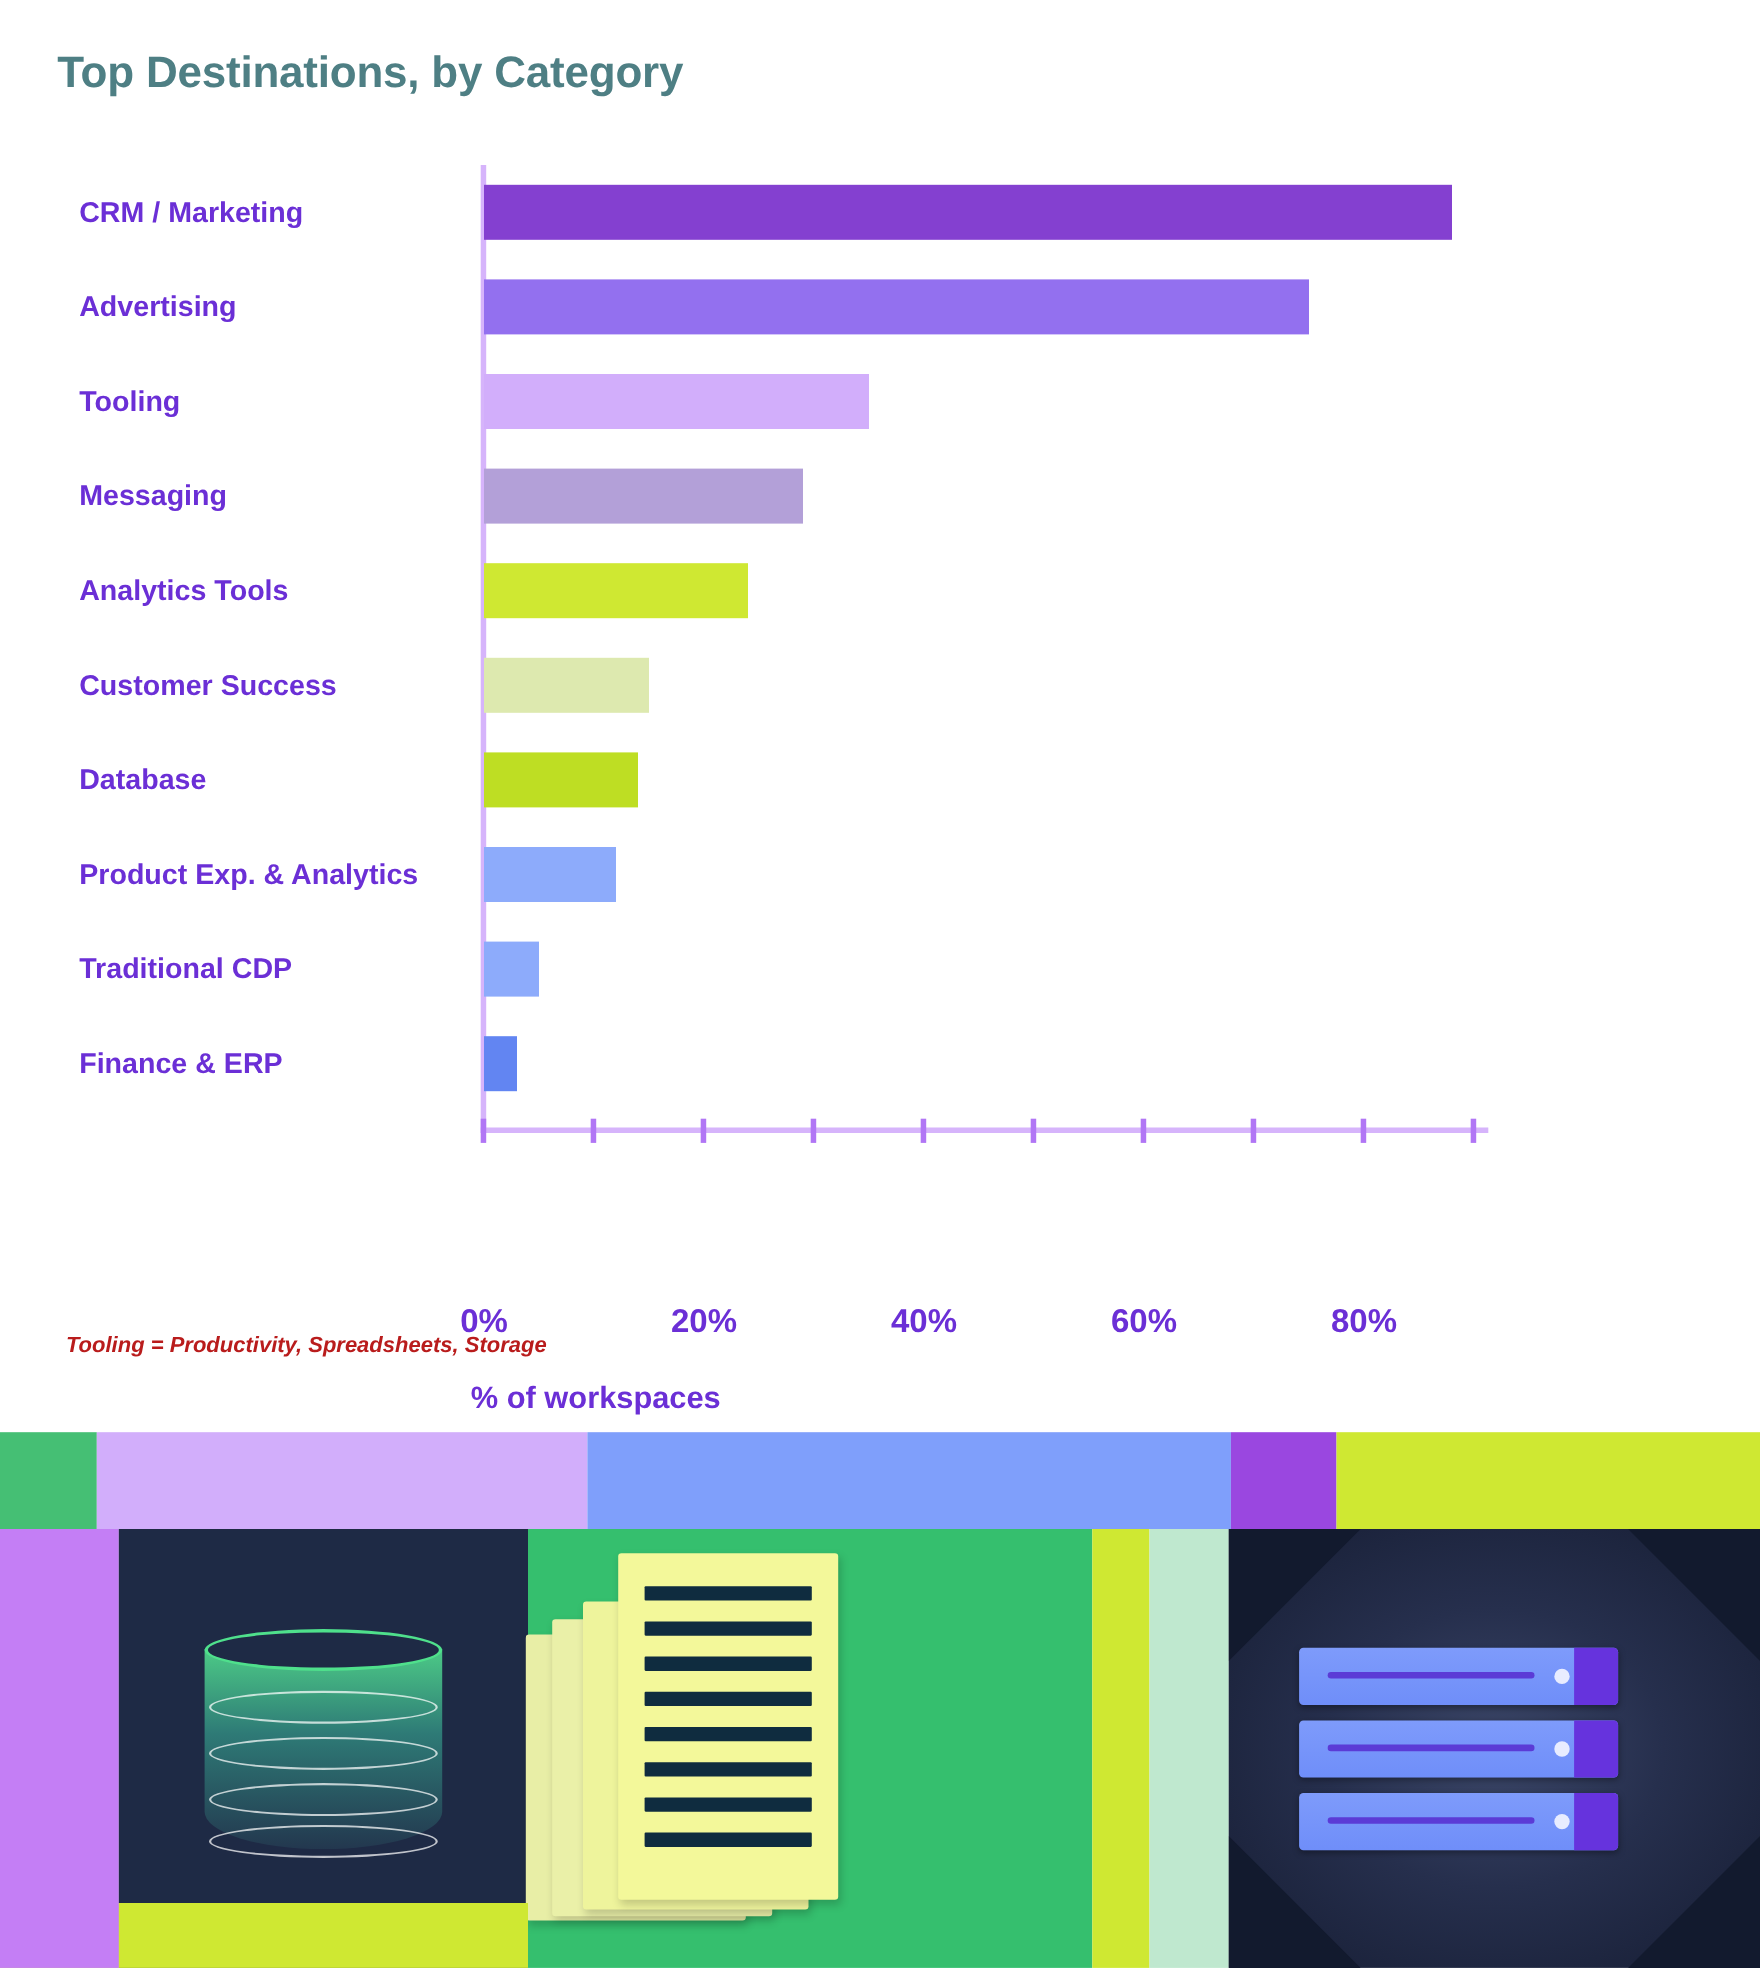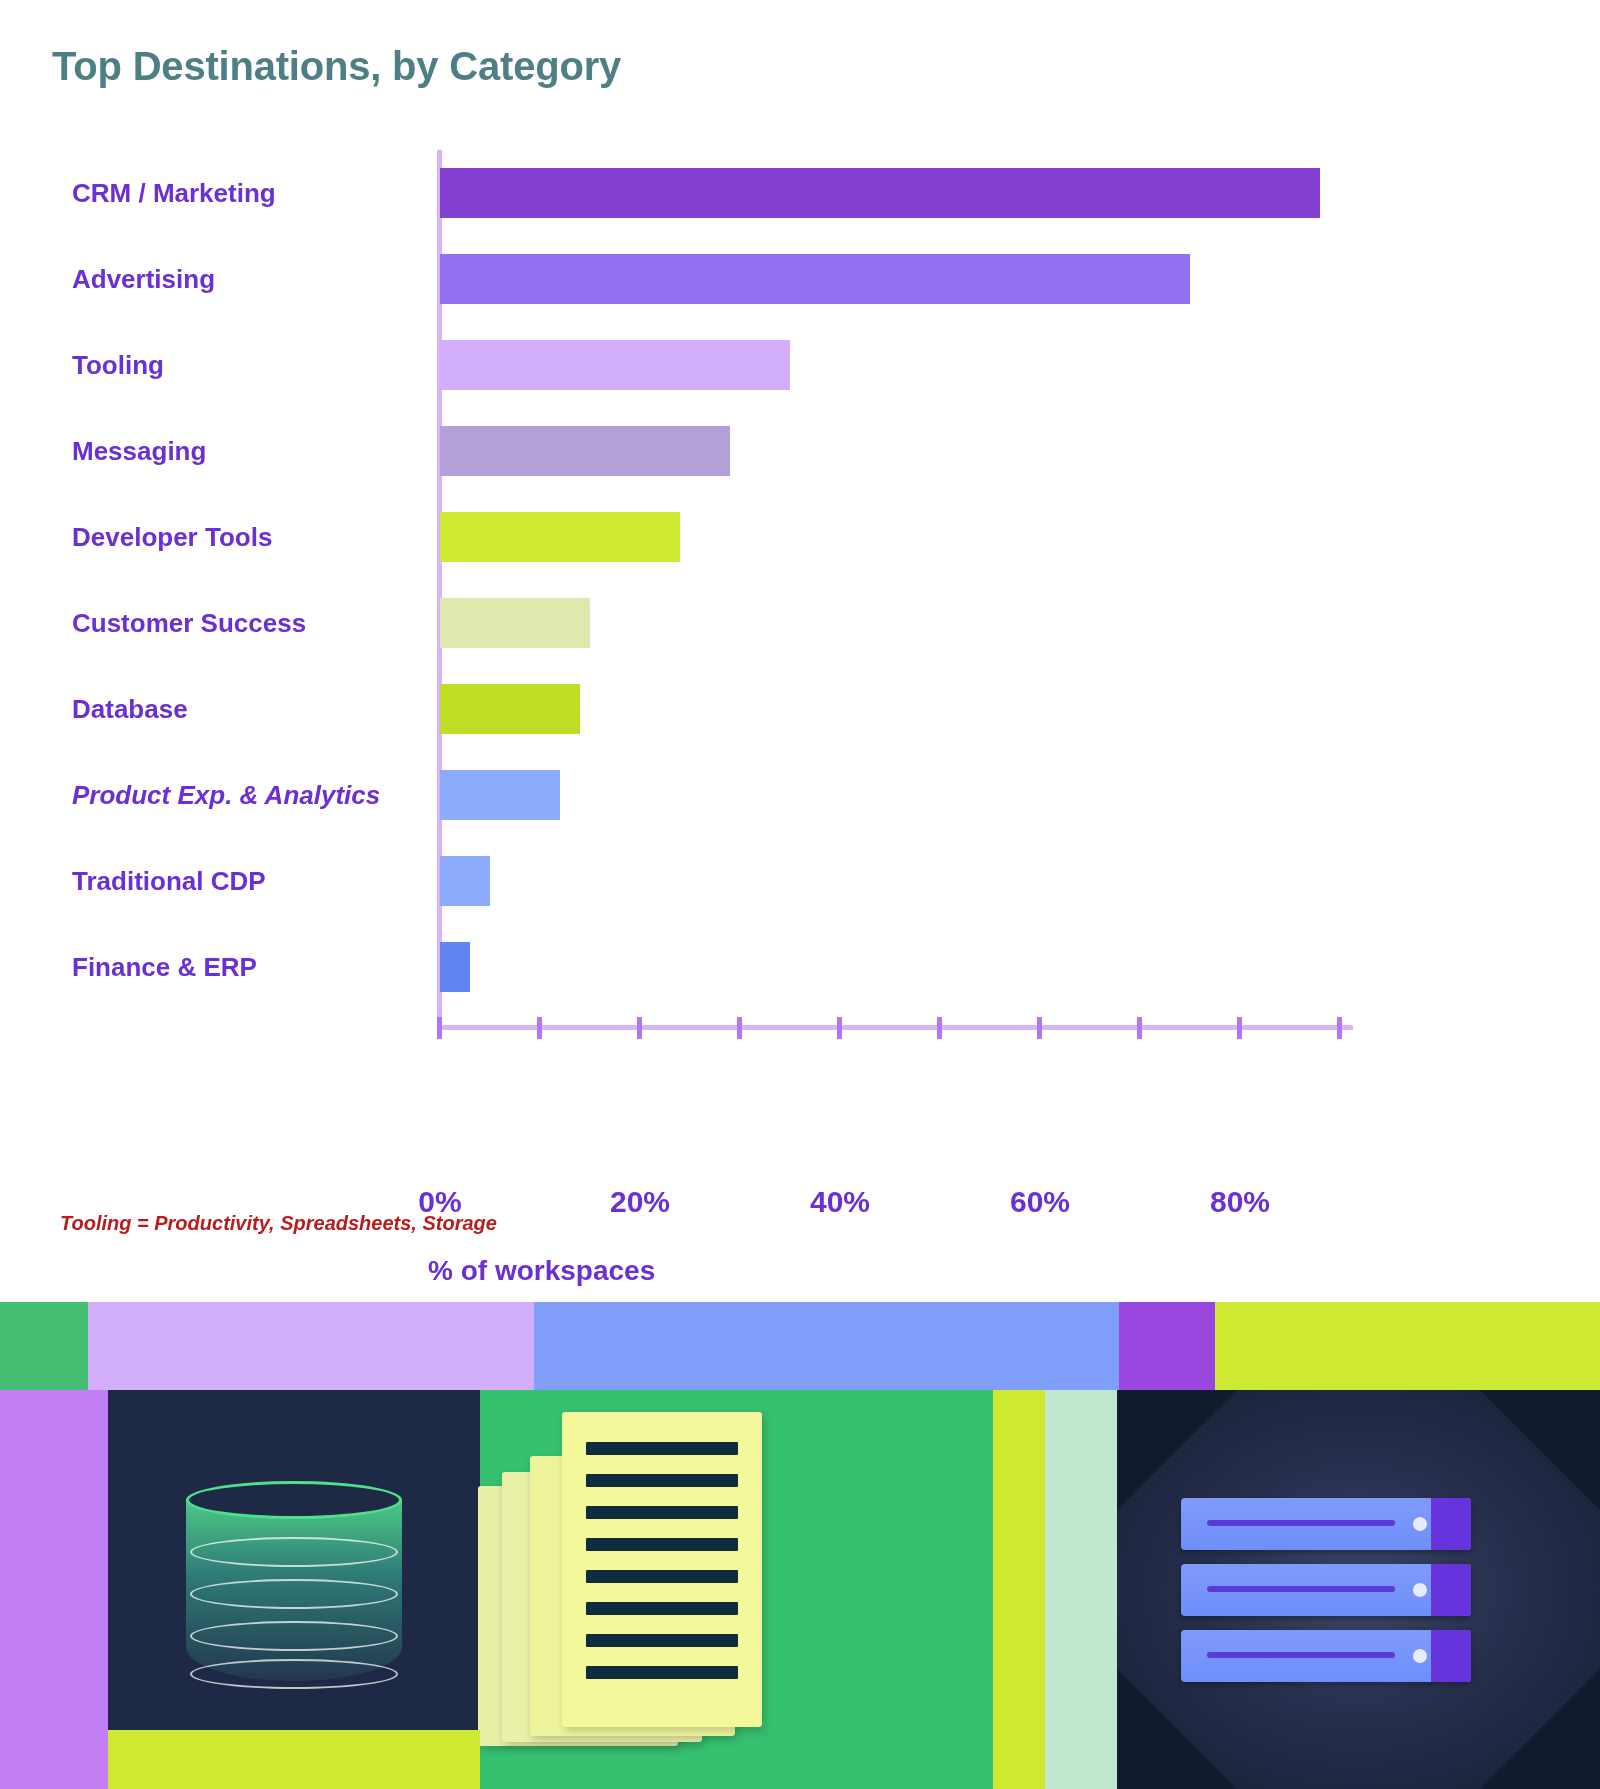--- a/index.html
+++ b/index.html
@@ -139,32 +139,32 @@
         </div>
         <div class="row" style="top: 182px; width: 1541px;">
           <div class="cat-label-box">Tooling</div>
           <div class="bar" title="Tooling: 35%" style="width: 350px; background: rgb(210, 174, 251);"></div>
         </div>
         <div class="row" style="top: 268px; width: 1600px;">
           <div class="cat-label-box">Messaging</div>
           <div class="bar" title="Messaging: 29%" style="width: 290px; background: rgb(179, 160, 216);"></div>
         </div>
         <div class="row" style="top: 354px; width: 1600px;">
-          <div class="cat-label-box">Developer Tools</div>
+          <div class="cat-label-box">Analytics Tools</div>
           <div class="bar" title="Developer Tools: 24%" style="width: 240px; background: rgb(207, 232, 50);"></div>
         </div>
         <div class="row" style="top: 440px; width: 1600px;">
           <div class="cat-label-box">Customer Success</div>
           <div class="bar" title="Customer Success: 15%" style="width: 150px; background: rgb(221, 233, 175);"></div>
         </div>
         <div class="row" style="top: 526px; width: 1600px;">
           <div class="cat-label-box">Database</div>
           <div class="bar" title="Database: 14%" style="width: 140px; background: rgb(190, 222, 35);"></div>
         </div>
-        <div class="row" style="top: 612px; width: 1268px; font-style: italic;">
+        <div class="row" style="top: 612px; width: 1268px;">
           <div class="cat-label-box">Product Exp. &amp; Analytics</div>
           <div class="bar" title="Product Exp. &amp; Analytics: 12%" style="width: 120px; background: rgb(141, 171, 251);"></div>
         </div>
         <div class="row" style="top: 698px; width: 1364px;">
           <div class="cat-label-box">Traditional CDP</div>
           <div class="bar" title="Traditional CDP: 5%" style="width: 50px; background: rgb(141, 171, 251);"></div>
         </div>
         <div class="row" style="top: 784px; width: 1600px;">
           <div class="cat-label-box">Finance &amp; ERP</div>
           <div class="bar" title="Finance &amp; ERP: 3%" style="width: 30px; background: rgb(98, 133, 242);"></div>

